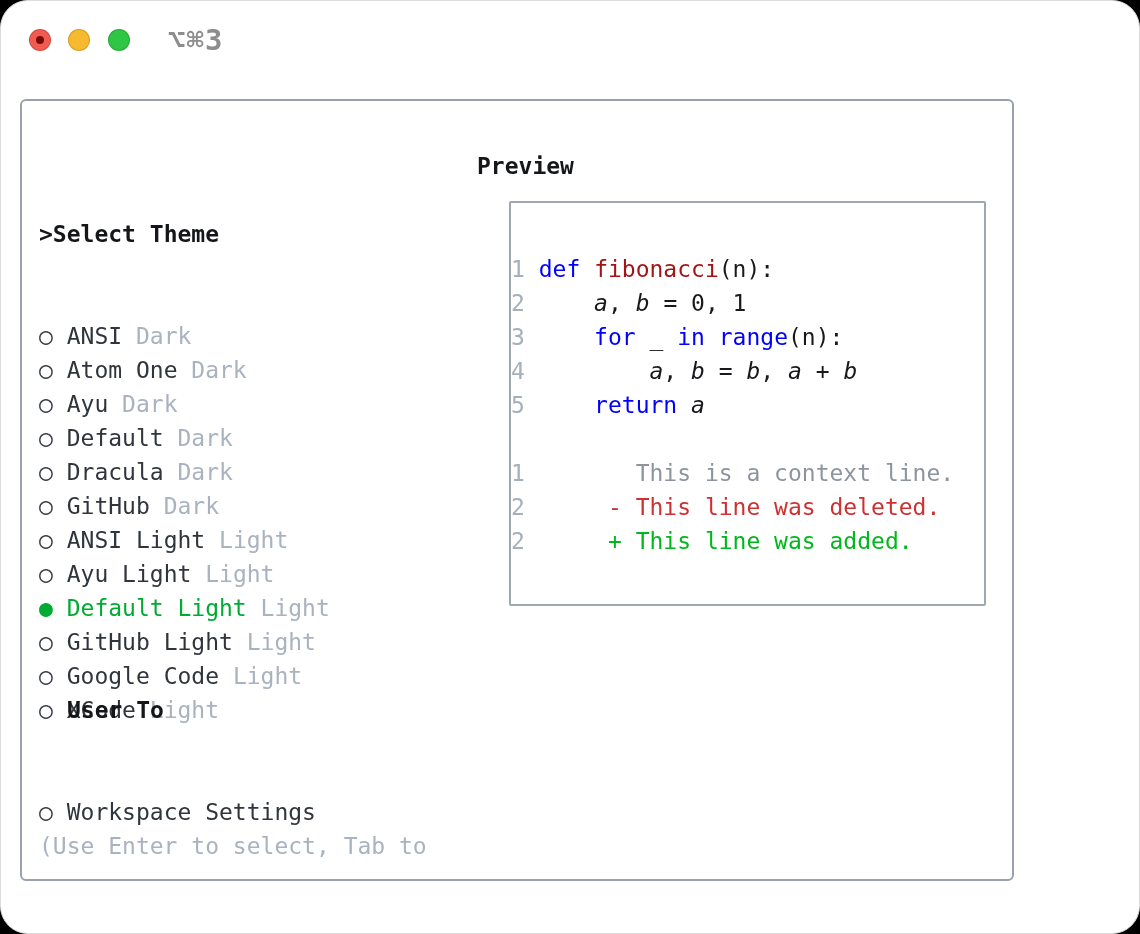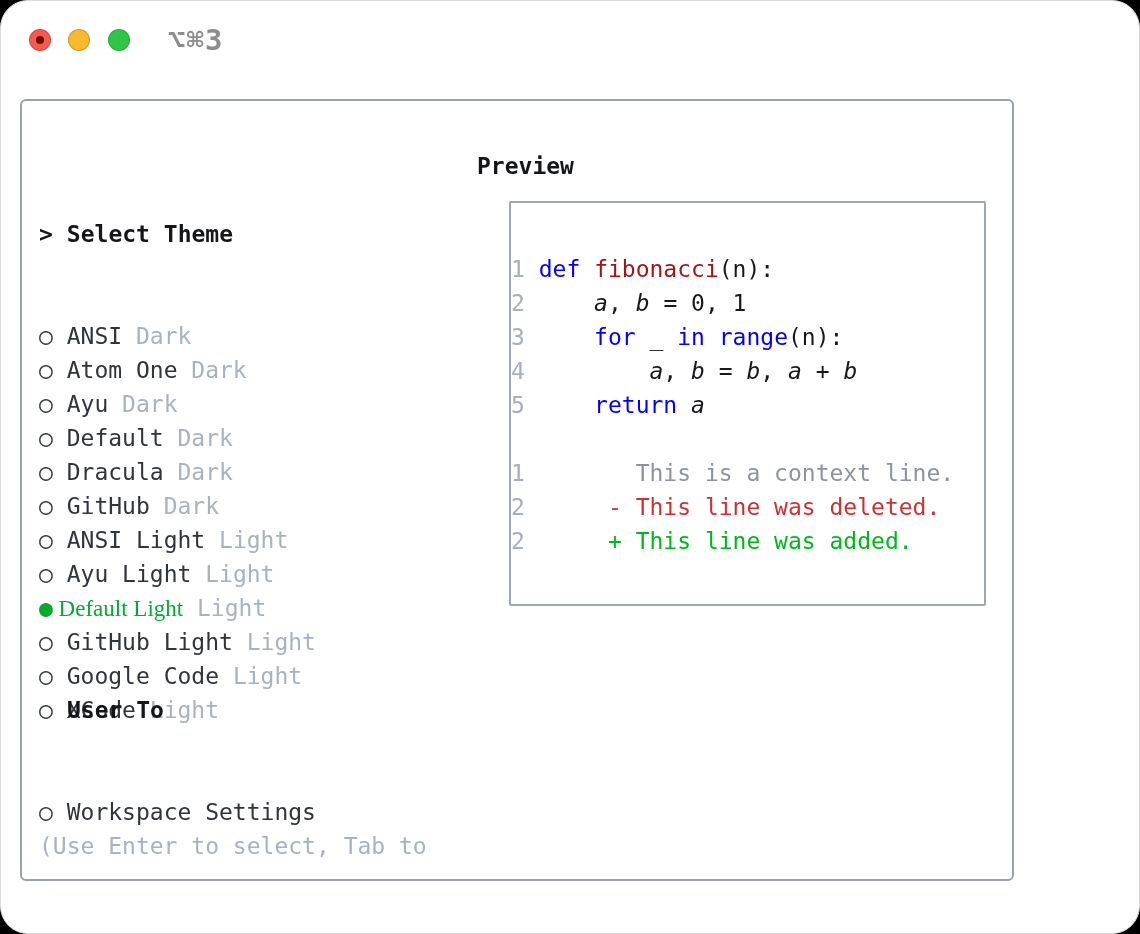--- a/index.html
+++ b/index.html
@@ -39,28 +39,28 @@
   }
   
   .panel{
     position:absolute;left:19px;top:98px;width:994px;height:782px;
     border:2px solid var(--panel-border,#99a1ac);
     border-radius:6px;box-sizing:border-box;background:#fff;
   }
   .mono{font-size:23px;line-height:34px;white-space:pre;}
   .row{height:34px;white-space:pre;}
   .hdr{font-weight:bold;color:var(--header-text,#141619);}
-  .hdr-label{font-weight:bold;color:var(--header-text,#141619);margin-left:14px;}
+  .hdr-label{font-weight:bold;color:var(--header-text,#141619);}
   .theme-list{position:absolute;left:38px;top:148px;}
   .apply-list{position:absolute;left:38px;top:624px;}
   .apply-list .hdr-row{margin-left:28px;}
   .marker{color:#3a4047;}
   .marker.sel{color:var(--sel-green,#00ab32);}
   .label{color:var(--item-text,#30353c);}
-  .label.sel-label{color:var(--sel-green,#00ab32);font-family:Liberation Serif, serif;}
+  .label.sel-label{color:var(--sel-green,#00ab32);}
   .tag{color:var(--muted,#a9b2bf);}
   .hint{
     position:absolute;left:38px;top:760px;
     color:var(--muted,#a9b2bf);
   }
   
   .preview-label{position:absolute;left:476px;top:148px;}
   .preview-box{
     position:absolute;left:508px;top:200px;width:477px;height:405px;
     border:2px solid var(--preview-border,#a0a7b0);

